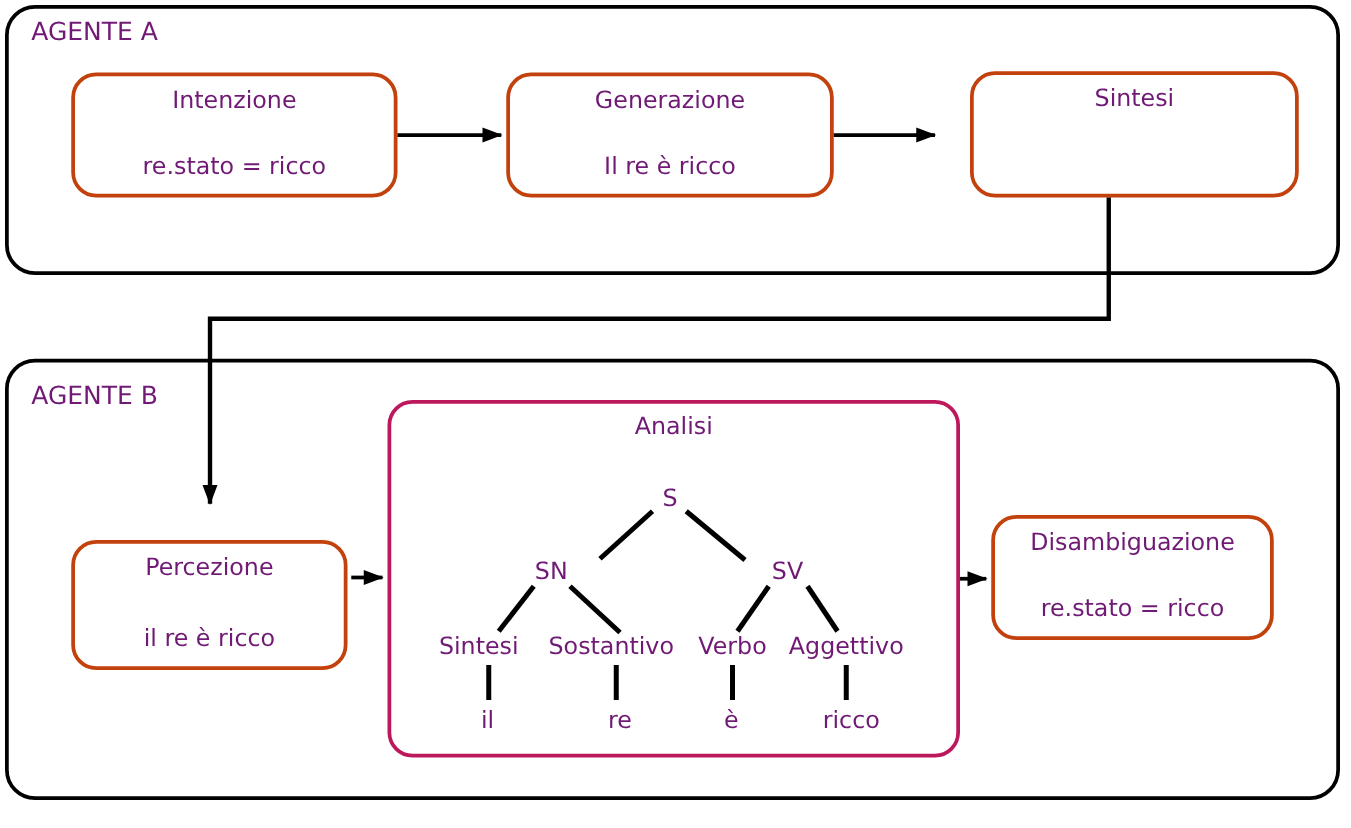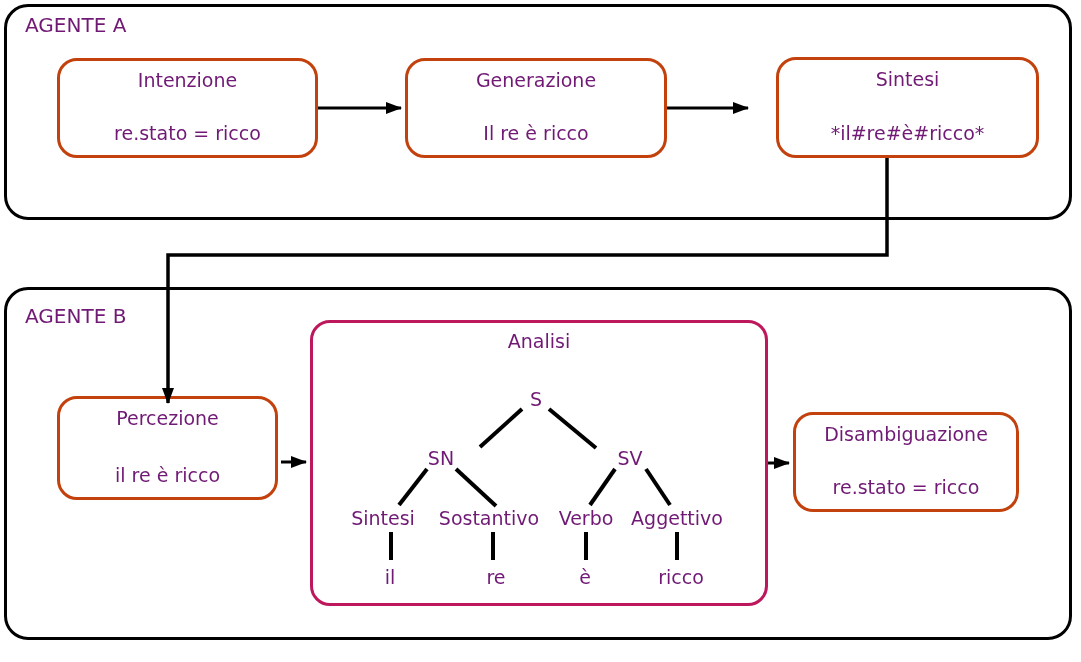--- a/index.html
+++ b/index.html
@@ -78,27 +78,26 @@
     <div class="node-value">re.stato = ricco</div>
   </div>
 
   <div class="node" style="left:405px;top:58px;width:262px;height:100px;text-align:right;">
     <div class="node-title">Generazione</div>
     <div class="node-value">Il re è ricco</div>
   </div>
 
   <div class="node" style="left:776px;top:57px;width:263px;height:101px;">
     <div class="node-title">Sintesi</div>
-    <div class="node-value">*il#re#è#ricco*</div>
   </div>
 
   <div class="agent-container" style="left:4px;top:287px;width:1068px;height:353px;"></div>
   <span class="agent-label" style="left:25px;top:306px;">AGENTE B</span>
 
-  <div class="node" style="left:57px;top:396px;width:221px;height:104px;">
+  <div class="node" style="left:57px;top:432px;width:221px;height:104px;">
     <div class="node-title">Percezione</div>
     <div class="node-value">il re è ricco</div>
   </div>
 
   <div class="analysis-box" style="left:310px;top:320px;width:458px;height:286px;">
     <span class="node-title">Analisi</span>
   </div>
 
   <div class="node" style="left:793px;top:412px;width:226px;height:100px;">
     <div class="node-title">Disambiguazione</div>

